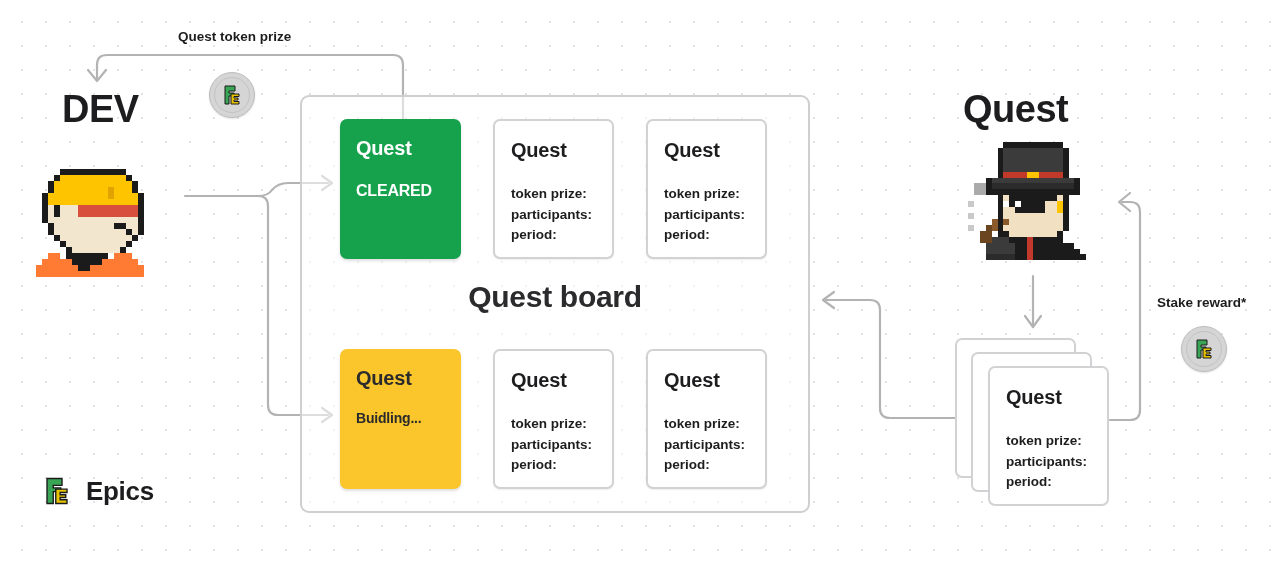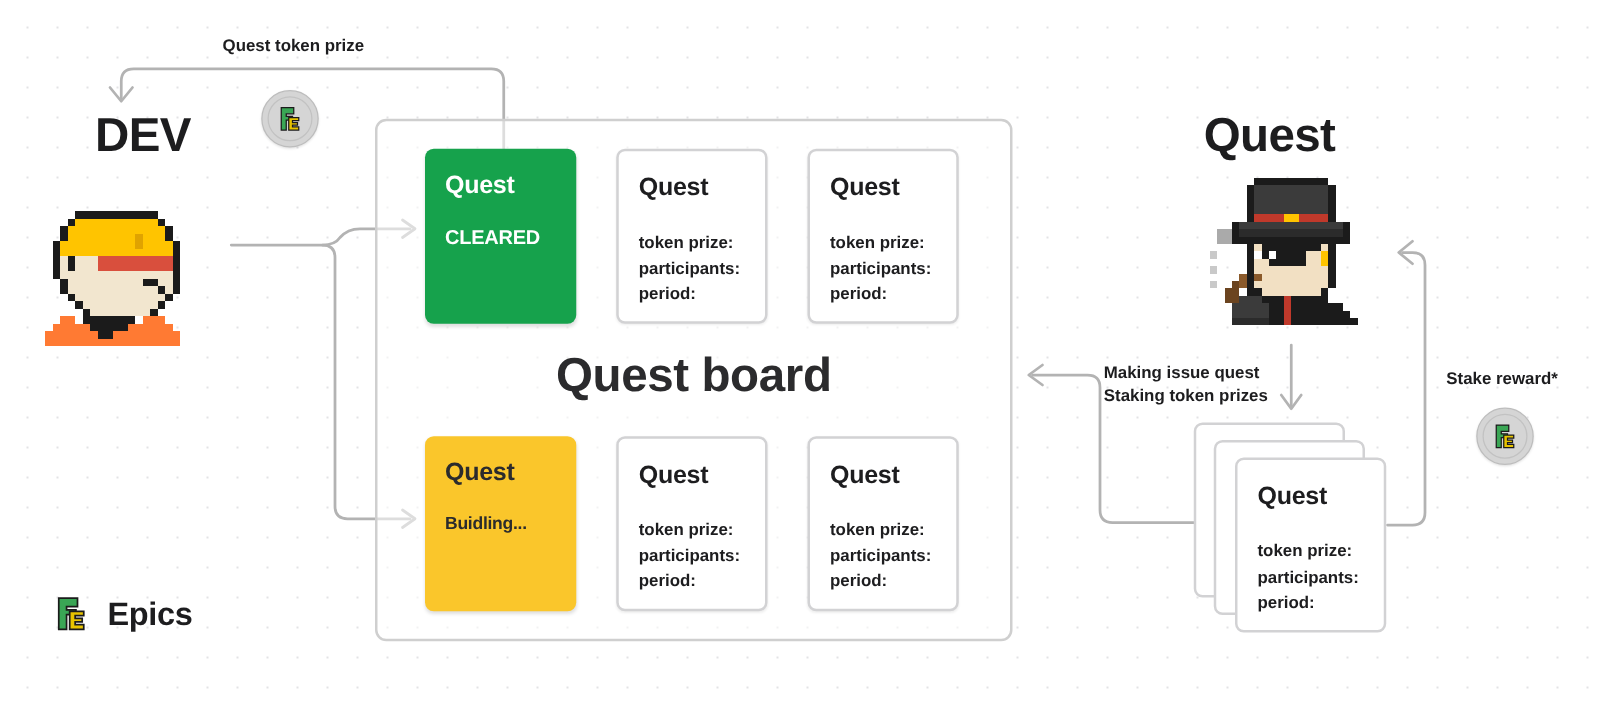--- a/index.html
+++ b/index.html
@@ -23,21 +23,21 @@
 
   
   .role-title {
     position: absolute;
     font-size: 38px;
     font-weight: 700;
     color: #1d1d1f;
     letter-spacing: -0.5px;
     white-space: nowrap;
   }
-  #dev-title  { left: 76px;  top: 88px; text-align: right; }
+  #dev-title  { left: 62px;  top: 88px; text-align: right; }
   #client-title { left: 963px; top: 88px; }
 
   
   .caption {
     position: absolute;
     font-size: 13.5px;
     font-weight: 700;
     color: #1d1d1f;
     line-height: 1.42;
     white-space: pre-line;
@@ -53,21 +53,21 @@
     left: 300px; top: 95px;
     width: 510px; height: 418px;
     border: 2px solid #cfcfcf;
     border-radius: 9px;
     background: rgba(255,255,255,0.55);
   }
   #board-title {
     position: absolute;
     left: 0; right: 0; top: 183px;
     text-align: center;
-    font-size: 38px;
+    font-size: 30px;
     font-weight: 700;
     color: #2b2b2d;
     letter-spacing: -0.3px;
   }
 
   
   .card {
     position: absolute;
     border-radius: 7px;
     padding: 18px 16px 0 16px;
@@ -403,22 +403,20 @@
         <rect x="9" y="18" width="2" height="1" fill="#1b1b1b"></rect>
         <rect x="11" y="18" width="1" height="1" fill="#c0392b"></rect>
         <rect x="12" y="18" width="8" height="1" fill="#1b1b1b"></rect>
       <rect x="4" y="19" width="5" height="1" fill="#2b2b2b"></rect>
         <rect x="9" y="19" width="2" height="1" fill="#1b1b1b"></rect>
         <rect x="11" y="19" width="1" height="1" fill="#c0392b"></rect>
         <rect x="12" y="19" width="9" height="1" fill="#1b1b1b"></rect>
     </g>
   </svg>
 
-  <div class="caption" id="cap-making">Making issue quest
-Staking token prizes</div>
   <div class="caption" id="cap-stake">Stake reward*</div>
 
   <div class="coin" id="coin-stake">
     <svg width="24" height="24" viewBox="0 0 24 24">
       <path d="M5 3 L15 3 L15 8 L9 8 L9 10 L14 10 L14 13 L9 13 L9 21 L5 21 Z" fill="#3aa655" stroke="#1b1b1b" stroke-width="1"></path>
       <path d="M11 11 L19 11 L19 13.5 L14 13.5 L14 15 L18 15 L18 17 L14 17 L14 18.5 L19 18.5 L19 21 L11 21 Z" fill="#e8c400" stroke="#1b1b1b" stroke-width="1"></path>
     </svg>
   </div>
 
   <div id="stack">

